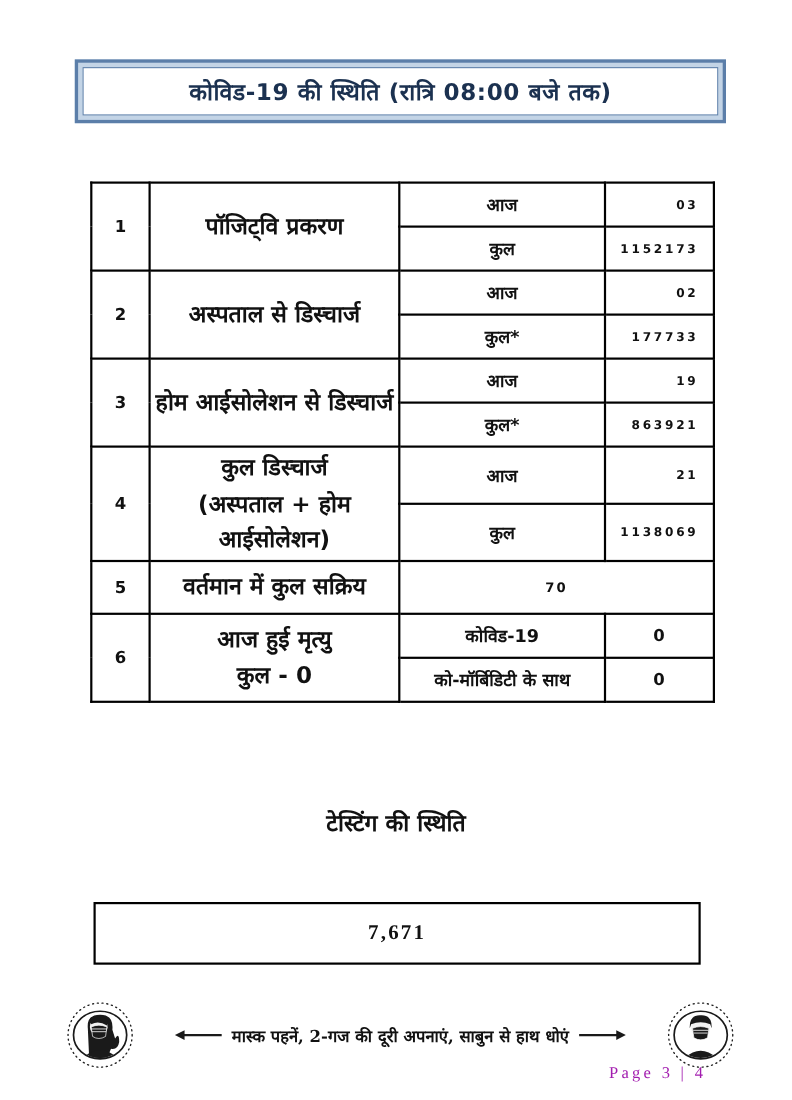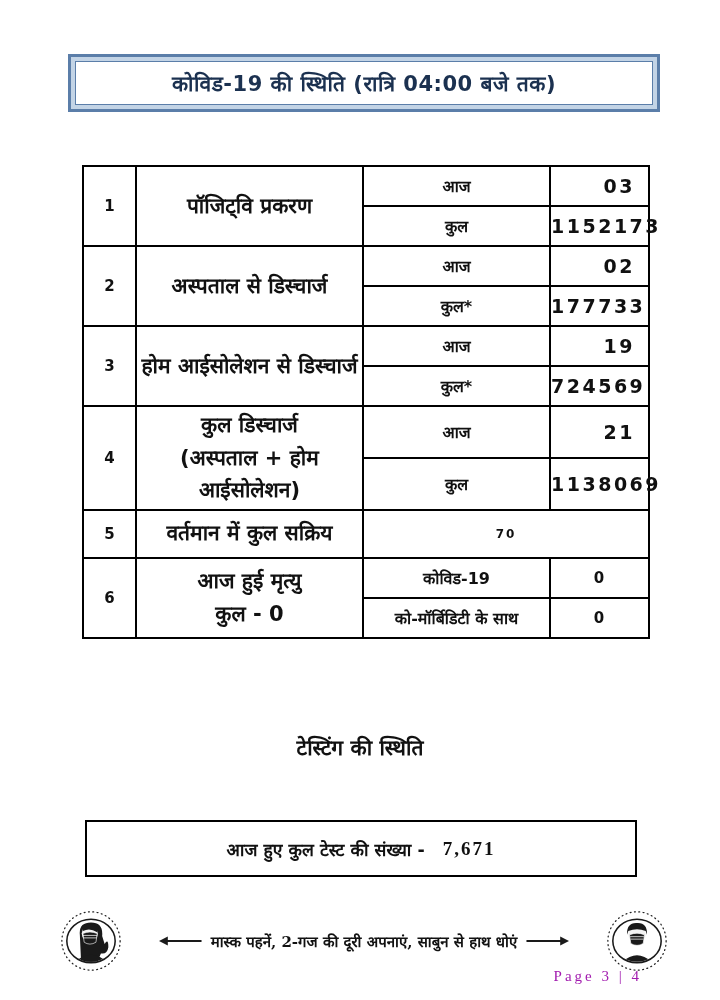--- a/index.html
+++ b/index.html
@@ -38,21 +38,21 @@
     width: 566px;
   }
   table.status td {
     border: 2px solid #000;
     font-weight: bold;
     vertical-align: middle;
   }
   td.sn   { text-align: center; font-size: 15px; }
   td.lbl  { text-align: center; font-size: 21px; line-height: 1.55; padding: 2px 4px; }
   td.key  { text-align: center; font-size: 16px; height: 40px; }
-  td.val  { text-align: right; font-size: 19px; padding-right: 13px; letter-spacing: 2.5px; height: 40px; }
+  td.val  { text-align: right; font-size: 11px; padding-right: 13px; letter-spacing: 2.5px; height: 40px; }
   td.mid  { text-align: center; font-size: 12px; letter-spacing: 2px; height: 48px; }
   td.cval { text-align: center; font-size: 15px; height: 40px; letter-spacing: 1px; }
   .lbl-line { display: block; }
 
   
   .footnote {
     position: absolute; left: 70px; top: 612px; width: 586px;
     font-size: 13px; font-weight: bold; line-height: 1.4;
   }
   .para {
@@ -98,21 +98,21 @@
     font-size: 15px; color: #a21caf; letter-spacing: 3px;
   }
 </style>
 </head>
 <body>
 
 <div class="page">
 
   <div class="title-box-outer">
     <div class="title-box-inner">
-      <span class="title-text">कोविड-19 की स्थिति (रात्रि 04:00 बजे तक)</span>
+      <span class="title-text">कोविड-19 की स्थिति (रात्रि 08:00 बजे तक)</span>
     </div>
   </div>
 
   <table class="status">
     <colgroup>
         <col style="width:53px">
         <col style="width:227px">
         <col style="width:187px">
         <col style="width:99px">
       </colgroup>
@@ -141,21 +141,21 @@
       </tr>
 
       <tr>
         <td class="sn" rowspan="2">3</td>
         <td class="lbl" rowspan="2">होम आईसोलेशन से डिस्चार्ज</td>
         <td class="key">आज</td>
         <td class="val">19</td>
       </tr>
       <tr>
         <td class="key">कुल*</td>
-        <td class="val">724569</td>
+        <td class="val">863921</td>
       </tr>
 
       <tr>
         <td class="sn" rowspan="2">4</td>
         <td class="lbl" rowspan="2">
           <span class="lbl-line">कुल डिस्चार्ज</span>
           <span class="lbl-line">(अस्पताल + होम आईसोलेशन)</span>
         </td>
         <td class="key">आज</td>
         <td class="val">21</td>
@@ -185,21 +185,20 @@
         <td class="cval">0</td>
       </tr>
     </tbody>
   </table>
 
 
 
   <div class="testing-heading">टेस्टिंग की स्थिति</div>
 
   <div class="test-box">
-    <span class="test-label">आज हुए कुल टेस्ट की संख्या -</span>
     <span class="test-value">7,671</span>
   </div>
 
   <div class="banner">
 
     <svg class="mask-icon" viewBox="0 0 100 100">
       <circle cx="50" cy="50" r="47" fill="none" stroke="#222" stroke-width="2" stroke-dasharray="1.5 5.5" stroke-linecap="round"></circle>
       <ellipse cx="50" cy="50" rx="39" ry="35" fill="#fff" stroke="#1a1a1a" stroke-width="2.5"></ellipse>
       <clipPath id="clipW">
           <ellipse cx="50" cy="50" rx="37.5" ry="33.5"></ellipse>

